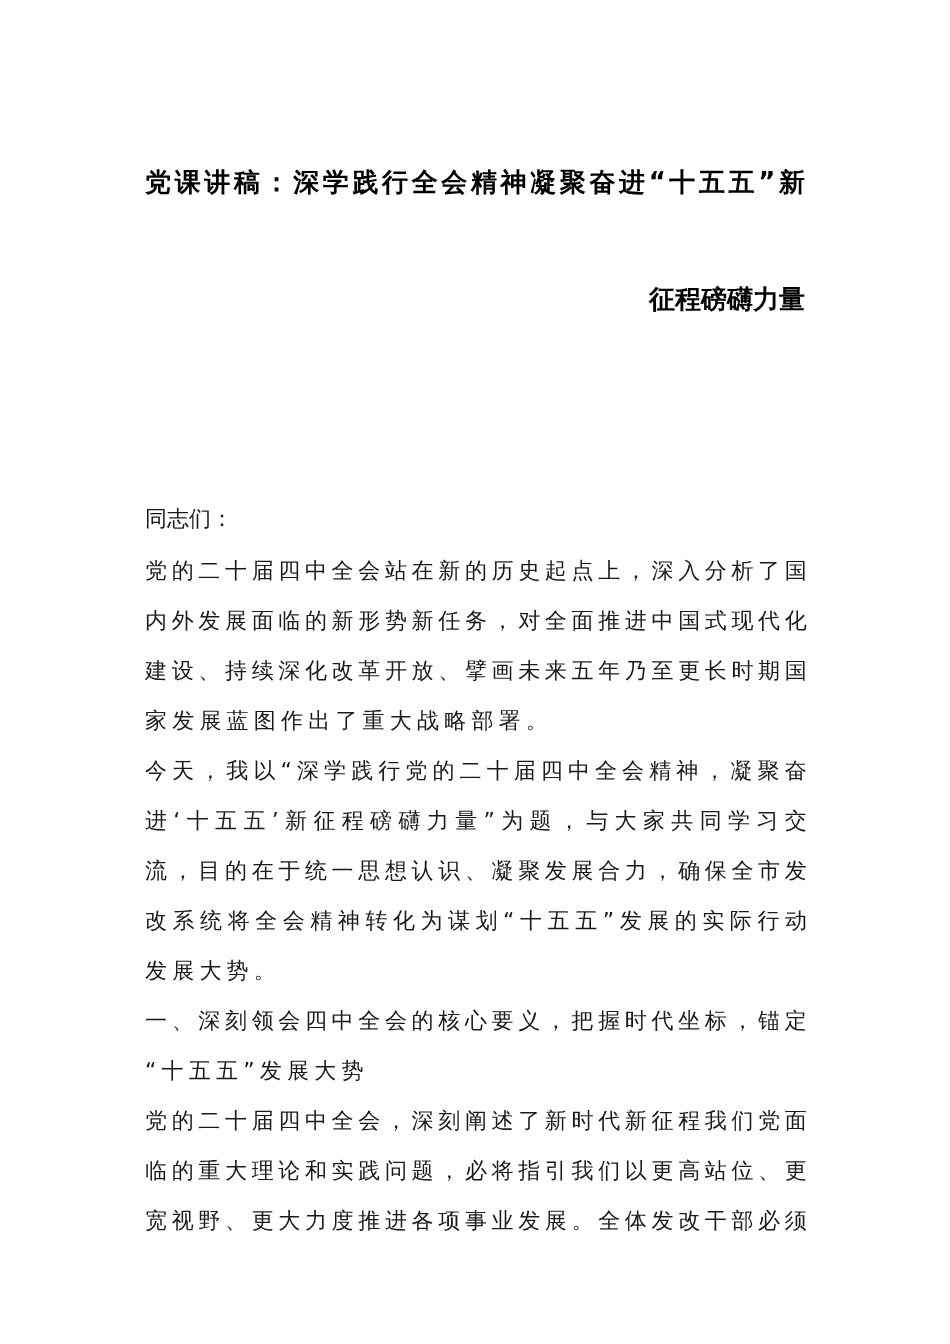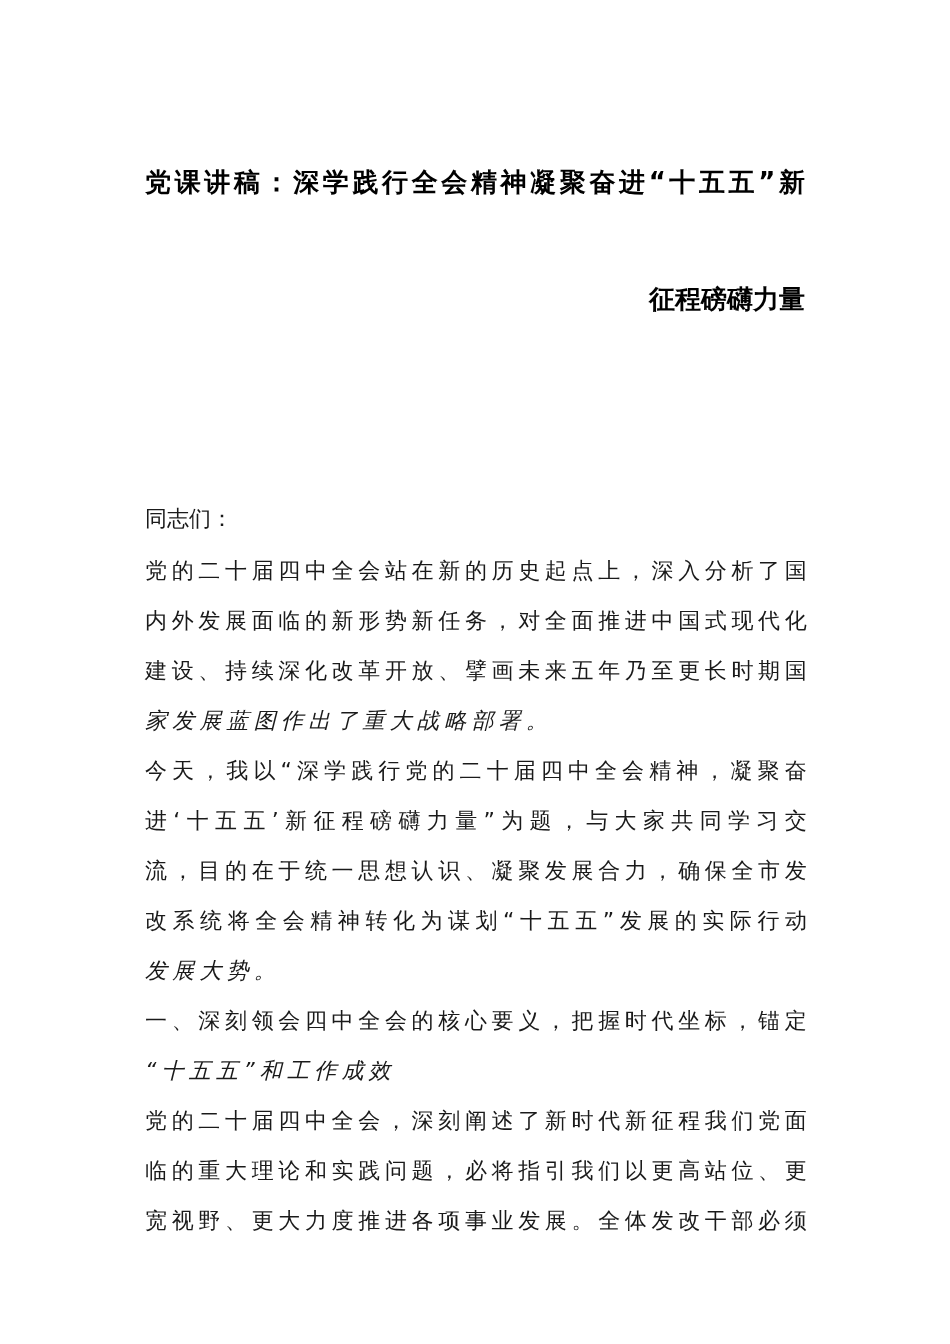--- a/index.html
+++ b/index.html
@@ -46,21 +46,21 @@
       font-size: 22px;
       white-space: nowrap;
       color: #1a1a1a;
       letter-spacing: 0px;
     }
     .line.j {
       text-align: justify;
       text-align-last: justify;
     }
     .line.l { text-align: left; }
-    .line.spaced { letter-spacing: 5.2px; font-style: italic; }
+    .line.spaced { letter-spacing: 5.2px; }
     .line.greet { height: 52px; }
   </style>
 </head>
 <body>
 
 <div class="page">
 
   <div class="title-line l1" style="display: flex; justify-content: space-between;">
       <span>党</span>
       <span>课</span>
@@ -309,21 +309,21 @@
           <span>把</span>
           <span>握</span>
           <span>时</span>
           <span>代</span>
           <span>坐</span>
           <span>标</span>
           <span>，</span>
           <span>锚</span>
           <span>定</span>
         </div>
-      <div class="line l spaced">“十五五”和工作成效</div>
+      <div class="line l spaced">“十五五”发展大势</div>
     </div>
 
     <div>
       <div class="line j" style="display: flex; justify-content: space-between;">
           <span>党</span>
           <span>的</span>
           <span>二</span>
           <span>十</span>
           <span>届</span>
           <span>四</span>

